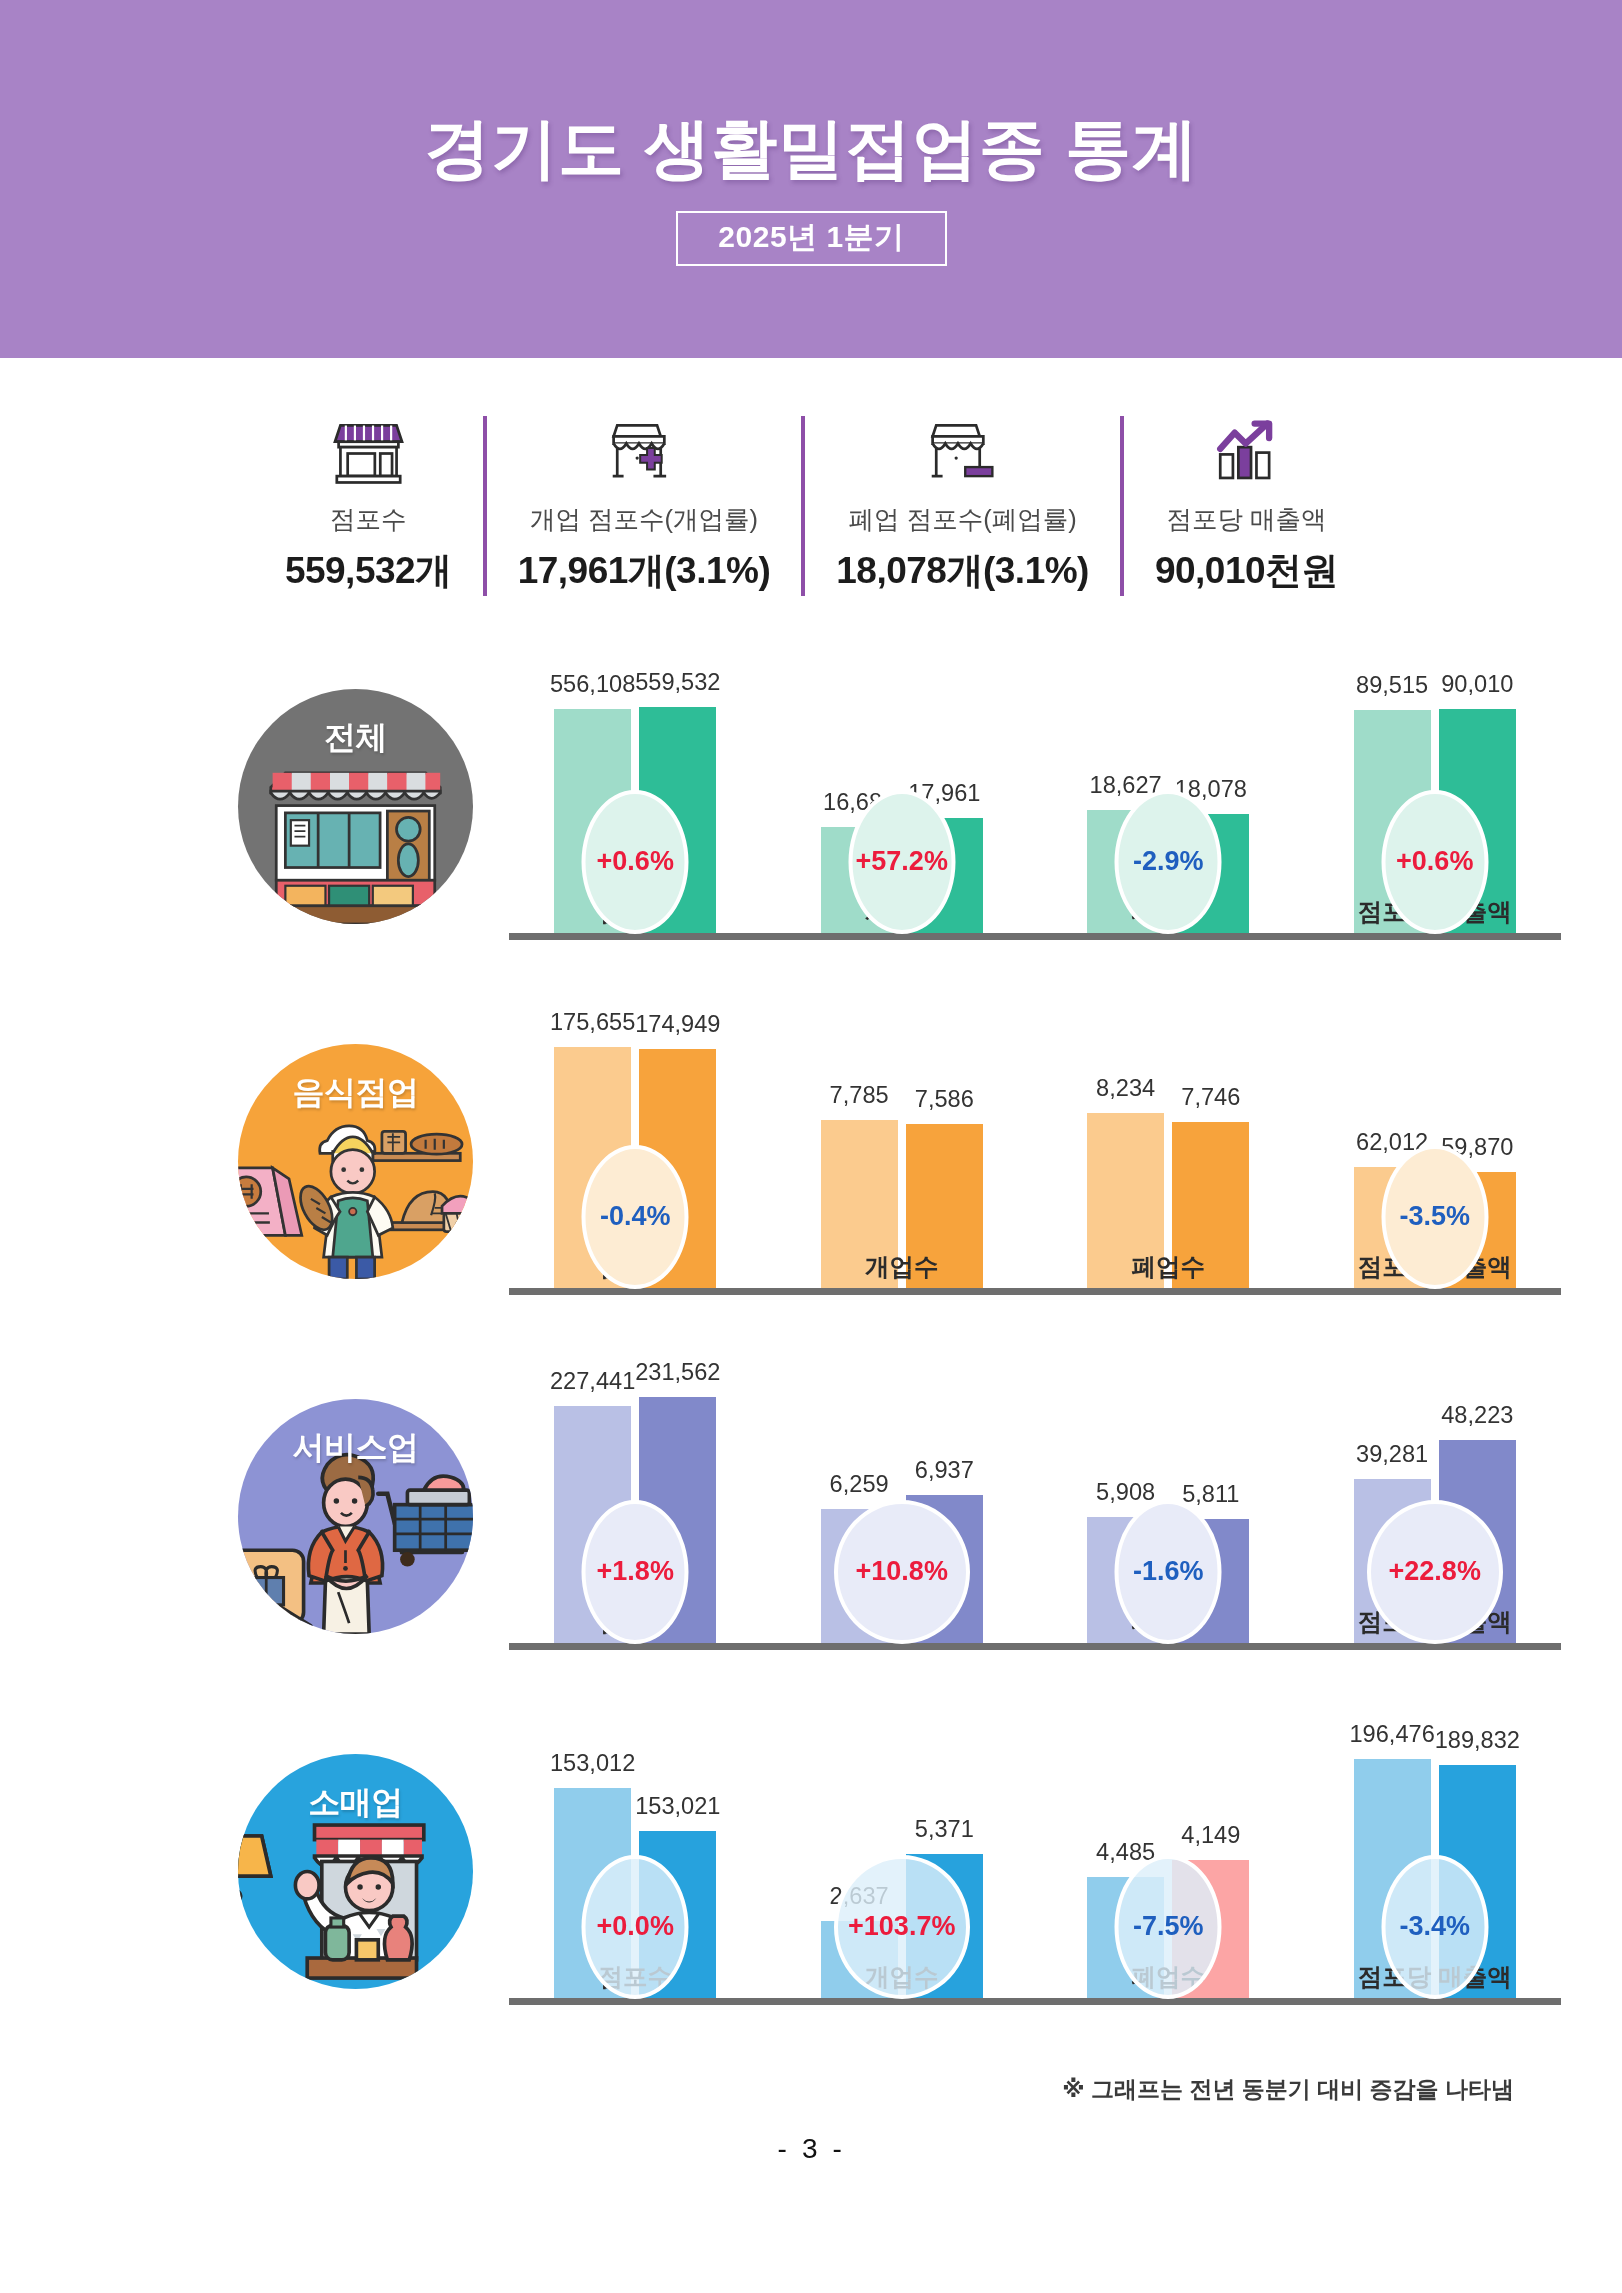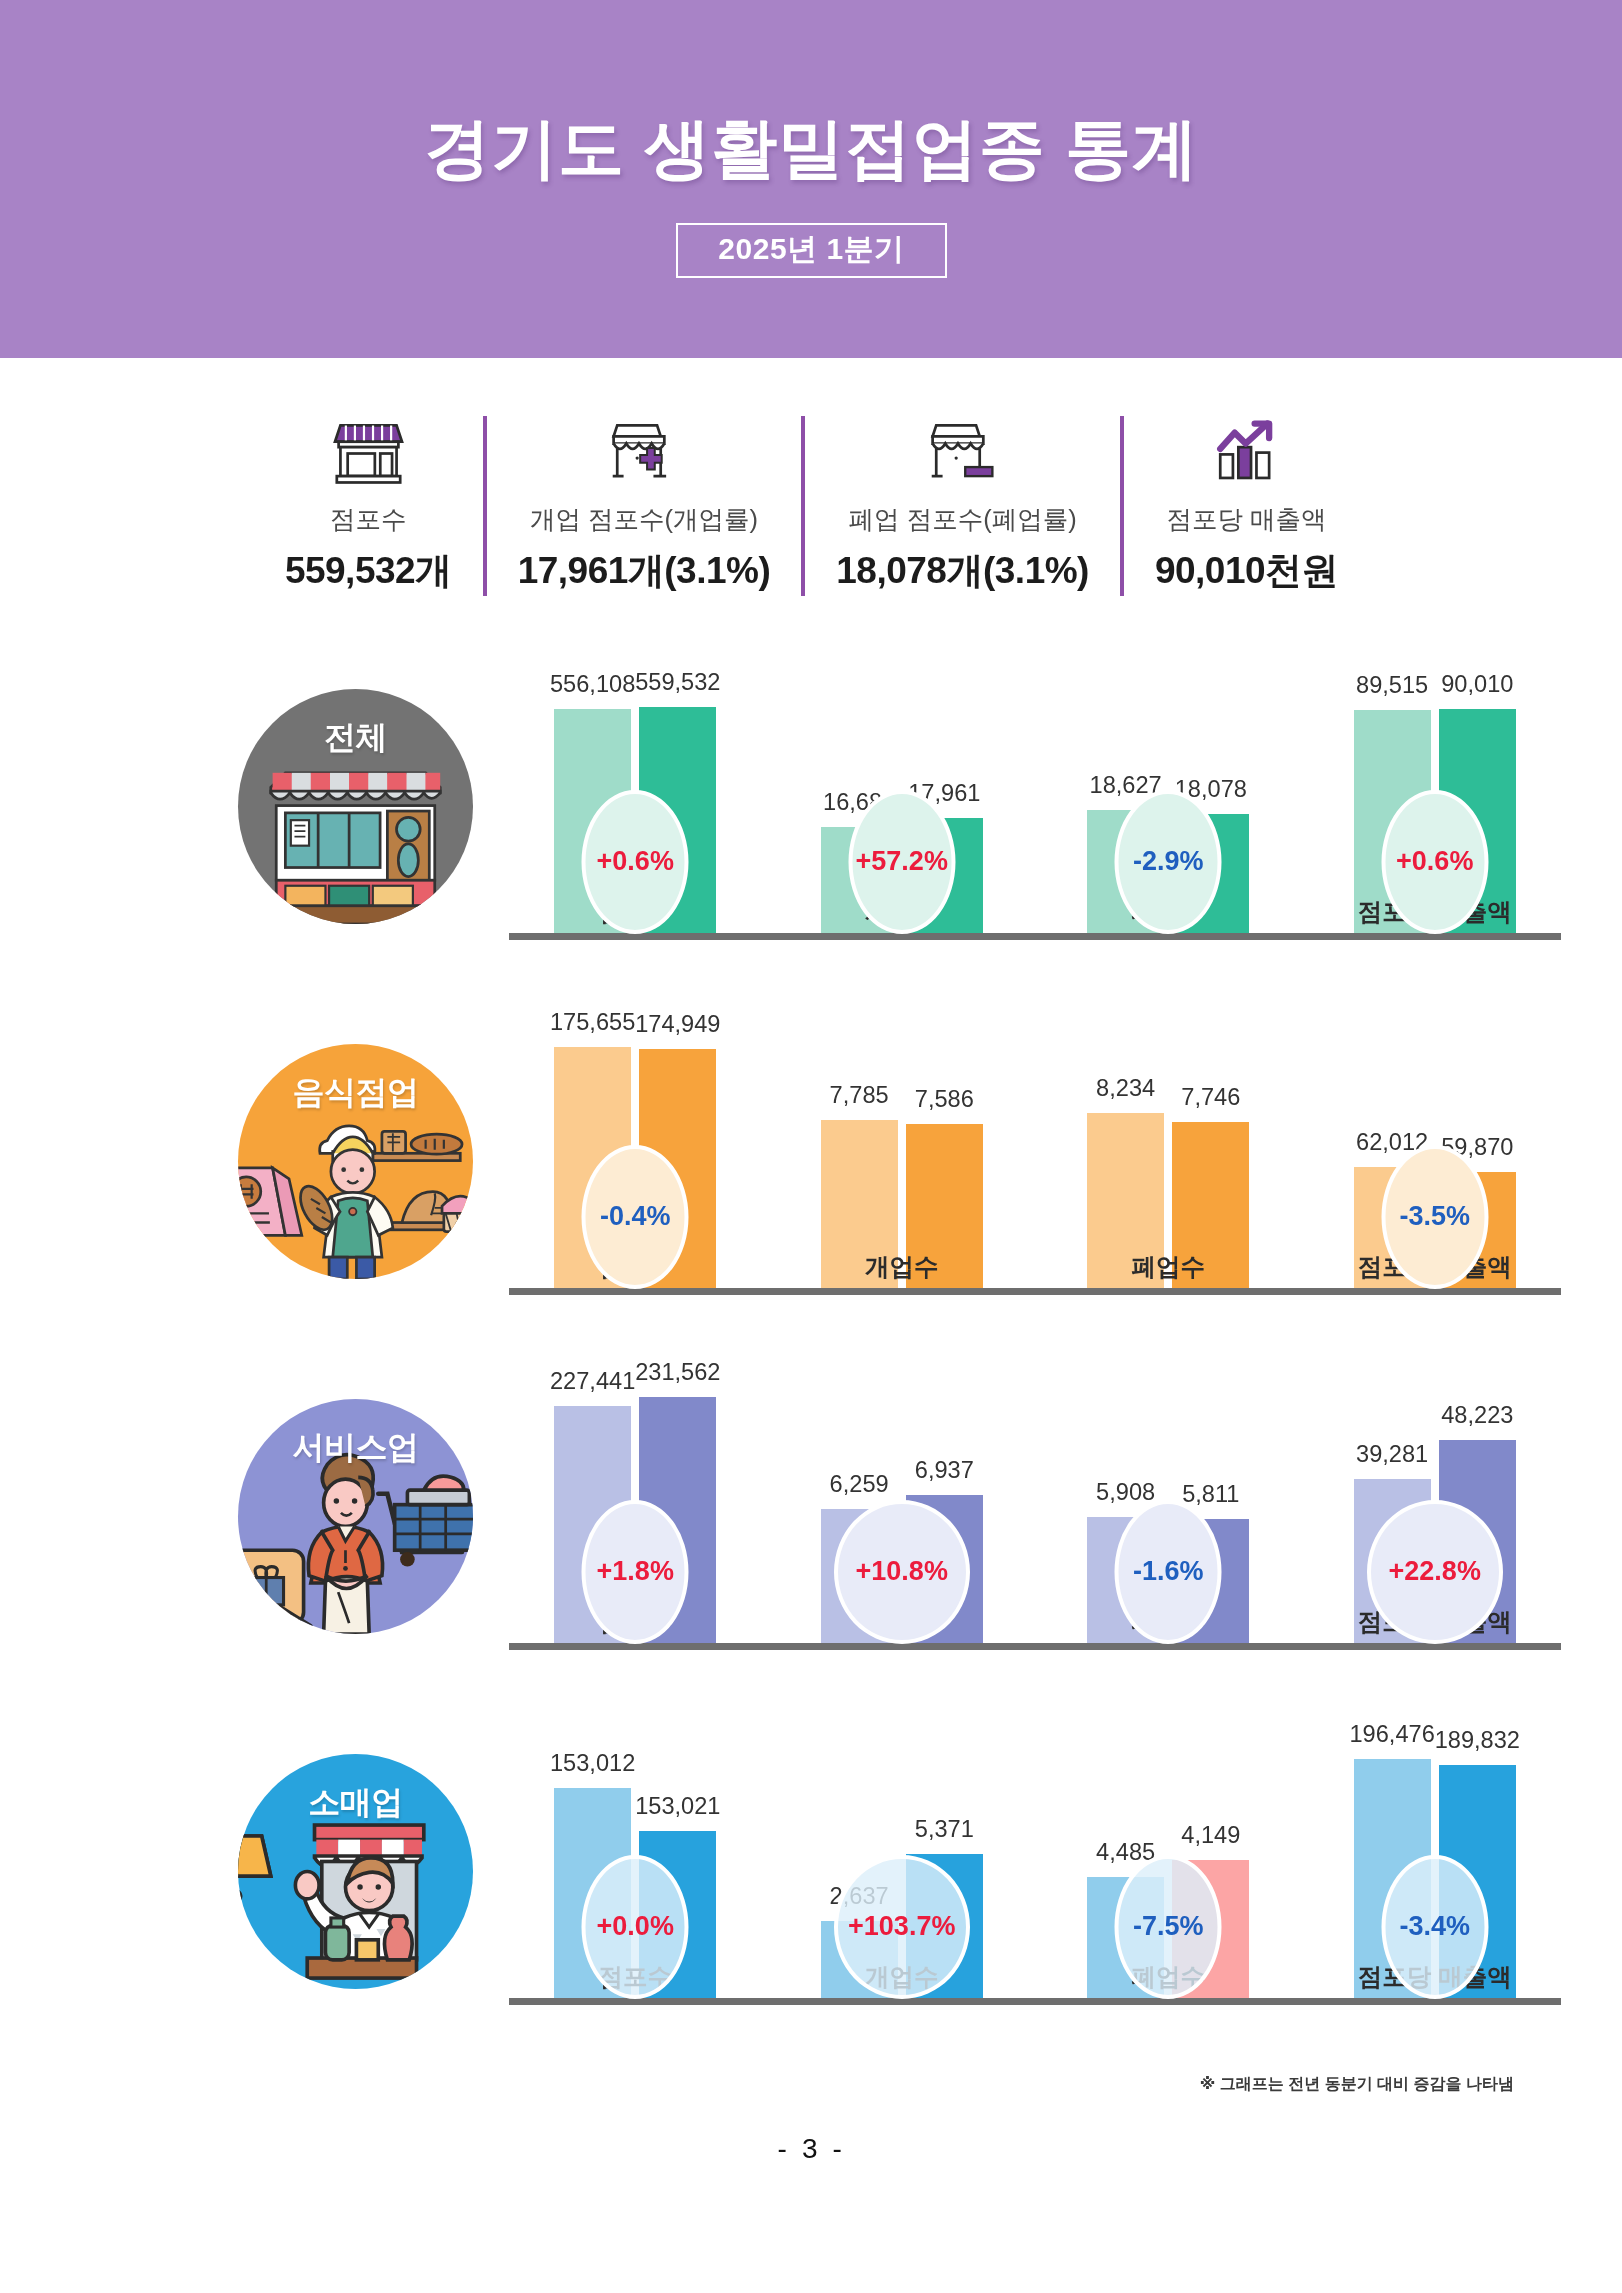--- a/index.html
+++ b/index.html
@@ -27,21 +27,21 @@
     align-items: center;
     justify-content: center;
     position: relative;
   }
   .header-title {
     font-size: 66px;
     font-weight: 800;
     color: #ffffff;
     letter-spacing: 0.9px;
     text-shadow: 1.8px 2.7px 4.5px rgba(80,40,110,0.28);
-    margin: 16px;
+    margin: 4px;
     padding-top: 18px;
     line-height: 1.05;
   }
   .header-subtitle-box {
     margin-top: 23.6px;
     border: 2.7px solid #ffffff;
     padding: 9px 40px 11.8px 40px;
     display: inline-block;
   }
   .header-subtitle {
@@ -228,21 +228,21 @@
     color: #2b2b2b;
     font-weight: 600;
     white-space: nowrap;
   }
 
   
   .footnote {
     position: absolute;
     right: 109px;
     top: 2074px;
-    font-size: 16px;
+    font-size: 23px;
     color: #3a3a3a;
     font-weight: 600;
   }
   .page-number {
     position: absolute;
     left: 0; right: 0;
     top: 2133px;
     text-align: center;
     font-size: 28px;
     color: #111;

